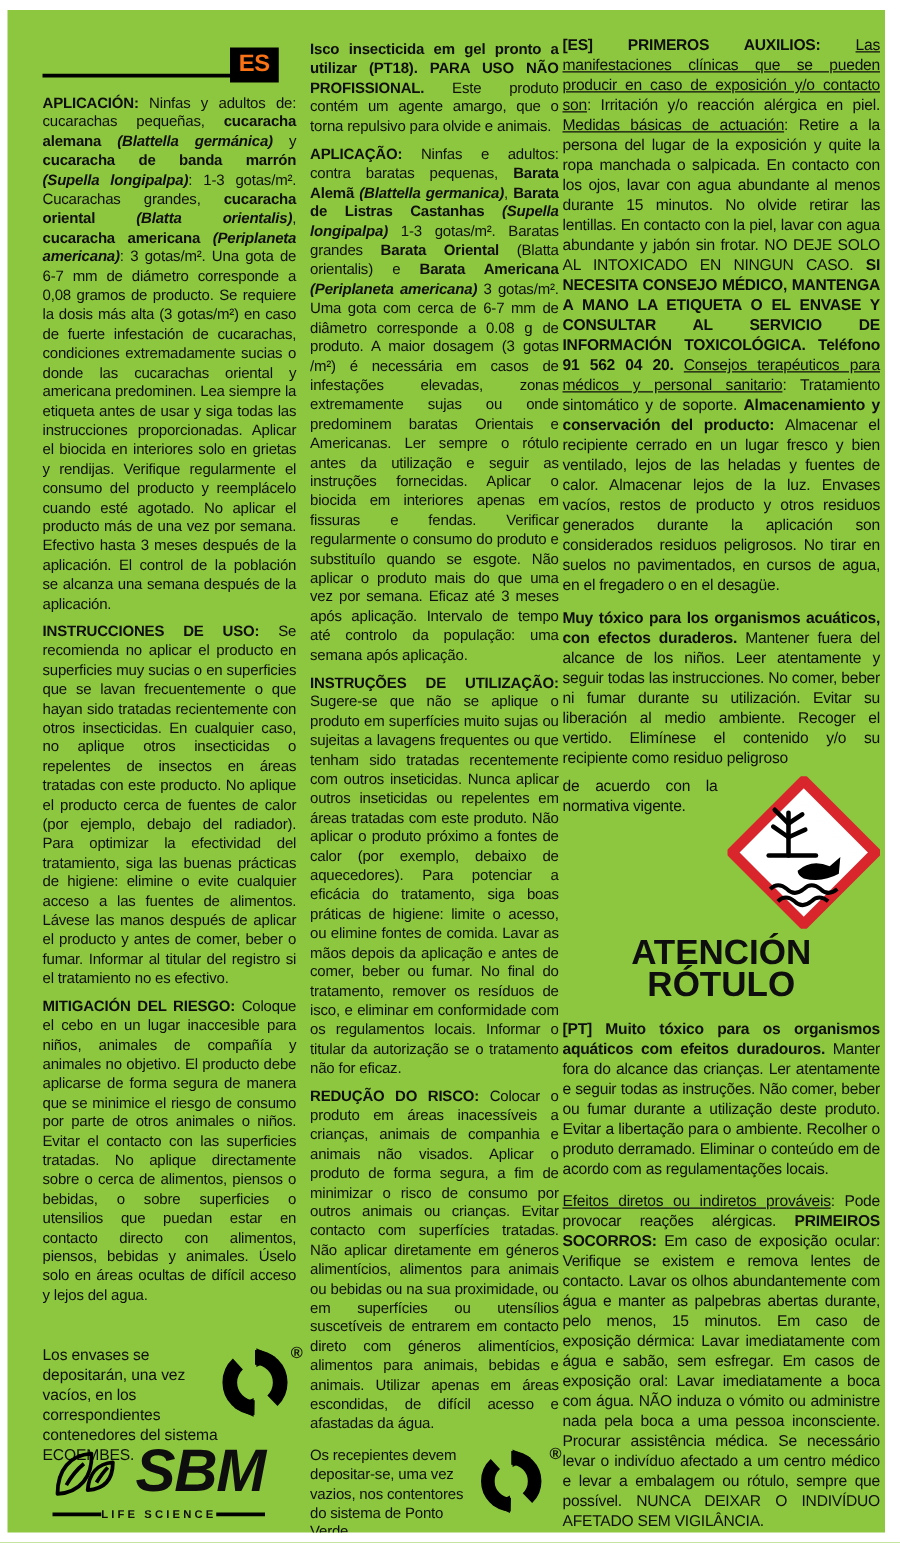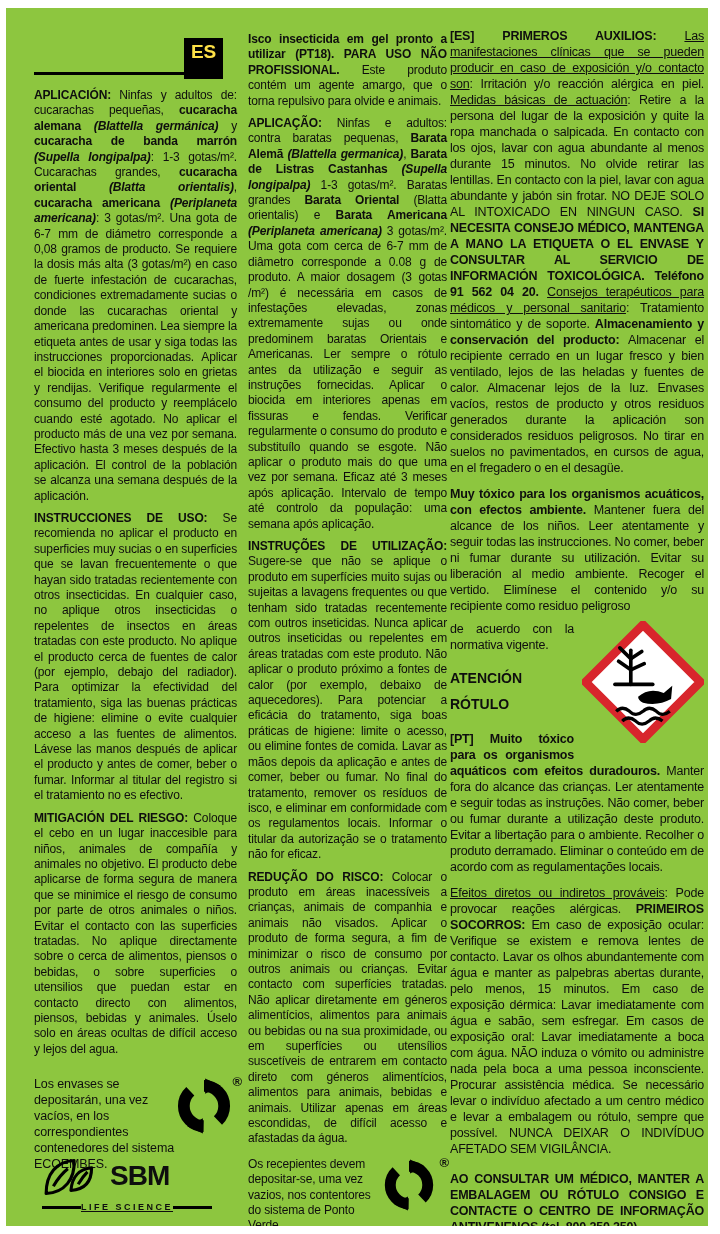--- a/index.html
+++ b/index.html
@@ -6,34 +6,34 @@
   body{width:720px;height:1234px;background:#ffffff;position:relative;
        font-family:"Liberation Sans", sans-serif;color:#0e0e0e;}
   .sheet{position:absolute;left:6px;top:8px;width:702px;height:1218px;background:#8dc63f;overflow:hidden;}
   .col{position:absolute;text-align:justify;}
   .c1{left:28px;top:24px;width:203px;font-size:12px;line-height:15.4px;letter-spacing:-0.15px;}
   .c2{left:242px;top:24px;width:199px;font-size:12px;line-height:15.4px;letter-spacing:-0.15px;}
   .c3{left:444px;top:20px;width:254px;font-size:12.5px;line-height:16px;letter-spacing:-0.2px;}
   p{margin:0 0 7px 0;}
   .langhead{display:flex;align-items:flex-end;margin:6px 14px 9px 0;}
   .rule{flex:1;height:3px;background:#000;margin-bottom:4px;}
-  .tab{background:#000;color:#fde047;font-weight:bold;font-size:19px;line-height:1;padding:4px 7px 18px;}
+  .tab{background:#000;color:#f97316;font-weight:bold;font-size:19px;line-height:1;padding:4px 7px 5px;}
   .runs span.b{font-weight:bold;}
   .runs span.i{font-style:italic;font-weight:bold;}
   .runs span.u{text-decoration:underline;}
   .gplogo{float:right;width:64px;margin:2px 0 2px 6px;text-align:left;position:relative;}
   .gplogo .reg{position:absolute;right:-2px;top:-4px;font-size:13px;font-weight:bold;}
   .ghs{float:right;width:122px;height:122px;margin:0 0 6px 8px;}
-  .attention{font-weight:bold;font-size:14px;line-height:26px;text-align:left;margin:12px 0 14px;letter-spacing:0;}
+  .attention{font-weight:bold;font-size:28px;line-height:26px;text-align:center;margin:12px 0 14px;letter-spacing:0;}
   .leftalign{text-align:left;}
   .envases{position:absolute;left:28px;top:1068px;width:206px;font-size:12.5px;line-height:16px;text-align:left;letter-spacing:-0.1px;}
   .sbm{position:absolute;left:36px;top:1146px;width:170px;}
   .sbmtop{display:flex;align-items:center;gap:6px;}
-  .sbmname{font-weight:bold;font-size:28px;letter-spacing:-1px;line-height:1;}
-  .sbmtag{display:flex;align-items:center;gap:0;margin-top:4px;text-decoration:underline;}
+  .sbmname{font-weight:bold;font-size:48px;letter-spacing:-1px;line-height:1;font-style:italic;}
+  .sbmtag{display:flex;align-items:center;gap:0;margin-top:4px;}
   .sbmtag .dash{flex:1;height:3px;background:#000;}
   .sbmtag .tagtxt{font-size:9px;font-weight:bold;letter-spacing:2.5px;white-space:nowrap;}
   .mt10{margin-top:10px;}
   .mt14{margin-top:14px;}
 </style>
 </head>
 <body>
 
 <div class="sheet">
 
@@ -63,21 +63,21 @@
         </svg>
         <span class="reg">®</span>
       </div>
       <p class="leftalign">Os recepientes devem depositar-se, uma vez vazios, nos contentores do sistema de Ponto Verde.</p>
     </div>
 
   </div>
 
   <div class="col c3">
     <p class="runs"><span class="b">[ES] PRIMEROS AUXILIOS: </span><span class="u">Las manifestaciones clínicas que se pueden producir en caso de exposición y/o contacto son</span><span>: Irritación y/o reacción alérgica en piel. </span><span class="u">Medidas básicas de actuación</span><span>: Retire a la persona del lugar de la exposición y quite la ropa manchada o salpicada. En contacto con los ojos, lavar con agua abundante al menos durante 15 minutos. No olvide retirar las lentillas. En contacto con la piel, lavar con agua abundante y jabón sin frotar. NO DEJE SOLO AL INTOXICADO EN NINGUN CASO. </span><span class="b">SI NECESITA CONSEJO MÉDICO, MANTENGA A MANO LA ETIQUETA O EL ENVASE Y CONSULTAR AL SERVICIO DE INFORMACIÓN TOXICOLÓGICA. Teléfono 91 562 04 20. </span><span class="u">Consejos terapéuticos para médicos y personal sanitario</span><span>: Tratamiento sintomático y de soporte. </span><span class="b">Almacenamiento y conservación del producto: </span><span>Almacenar el recipiente cerrado en un lugar fresco y bien ventilado, lejos de las heladas y fuentes de calor. Almacenar lejos de la luz. Envases vacíos, restos de producto y otros residuos generados durante la aplicación son considerados residuos peligrosos. No tirar en suelos no pavimentados, en cursos de agua, en el fregadero o en el desagüe.</span></p>
-    <p class="runs mt10"><span class="b">Muy tóxico para los organismos acuáticos, con efectos ambiente. </span><span>Mantener fuera del alcance de los niños. Leer atentamente y seguir todas las instrucciones. No comer, beber ni fumar durante su utilización. Evitar su liberación al medio ambiente. Recoger el vertido. Elimínese el contenido y/o su recipiente como residuo peligroso</span></p>
+    <p class="runs mt10"><span class="b">Muy tóxico para los organismos acuáticos, con efectos duraderos. </span><span>Mantener fuera del alcance de los niños. Leer atentamente y seguir todas las instrucciones. No comer, beber ni fumar durante su utilización. Evitar su liberación al medio ambiente. Recoger el vertido. Elimínese el contenido y/o su recipiente como residuo peligroso</span></p>
     <div>
       <svg class="ghs" viewBox="0 0 100 100">
         <polygon points="50,3 97,50 50,97 3,50" fill="#ffffff" stroke="#d8262c" stroke-width="7"></polygon>
         <g stroke="#000" stroke-width="3" fill="none" stroke-linecap="round">
           <path d="M40,24 L40,52"></path>
           <path d="M40,31 L31,22"></path>
           <path d="M40,31 L49,25"></path>
           <path d="M40,40 L30,33"></path>
           <path d="M40,40 L51,35"></path>
           <path d="M27,52 L58,52"></path>

